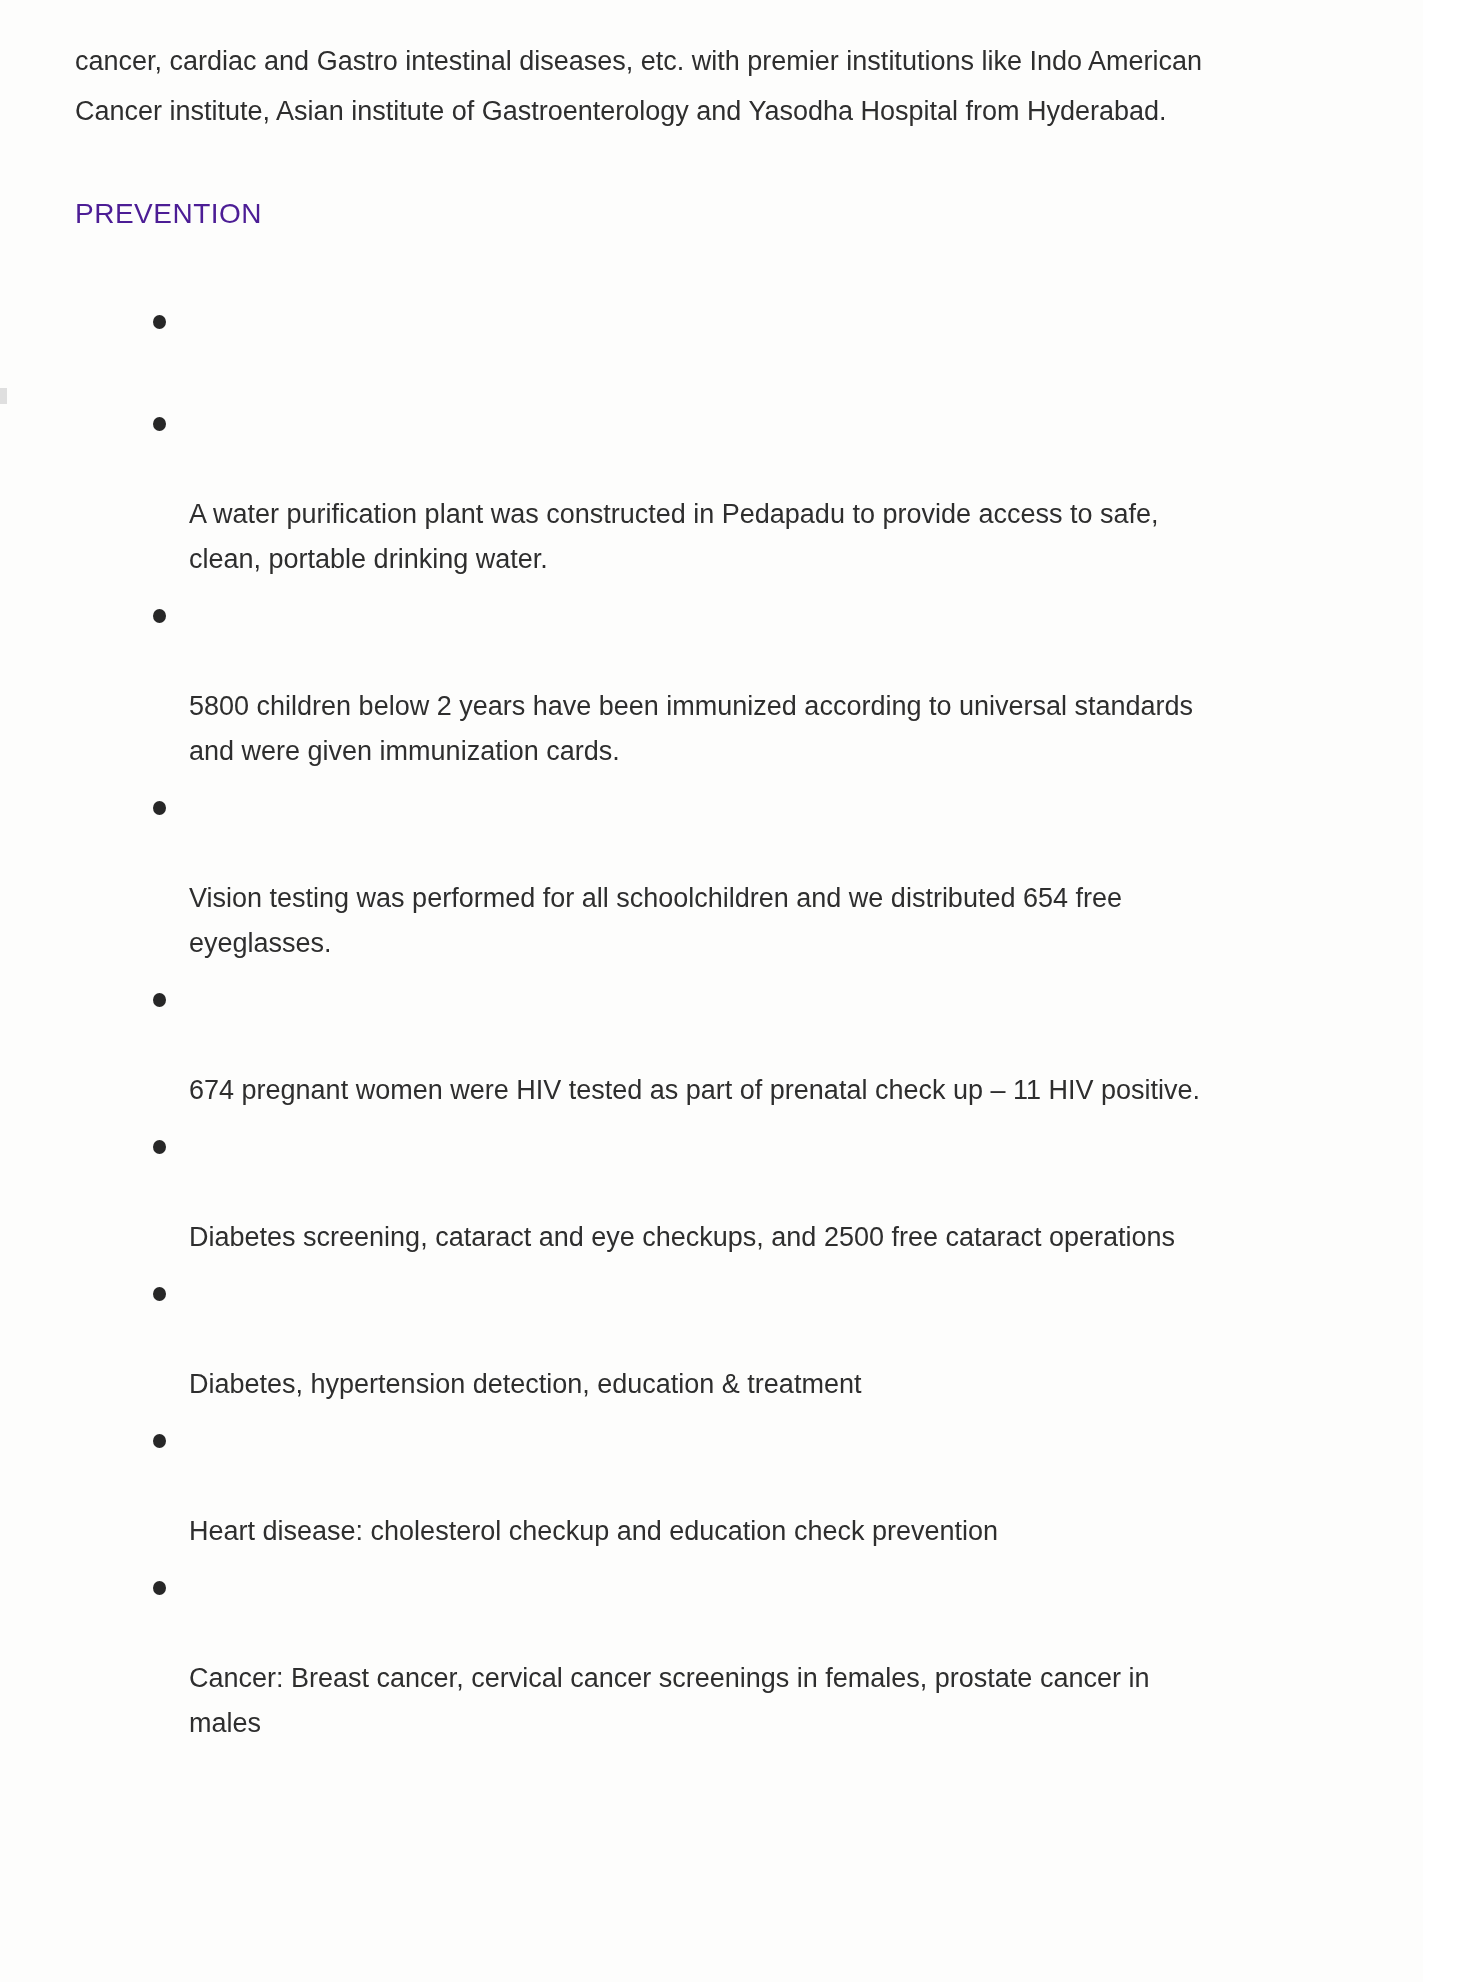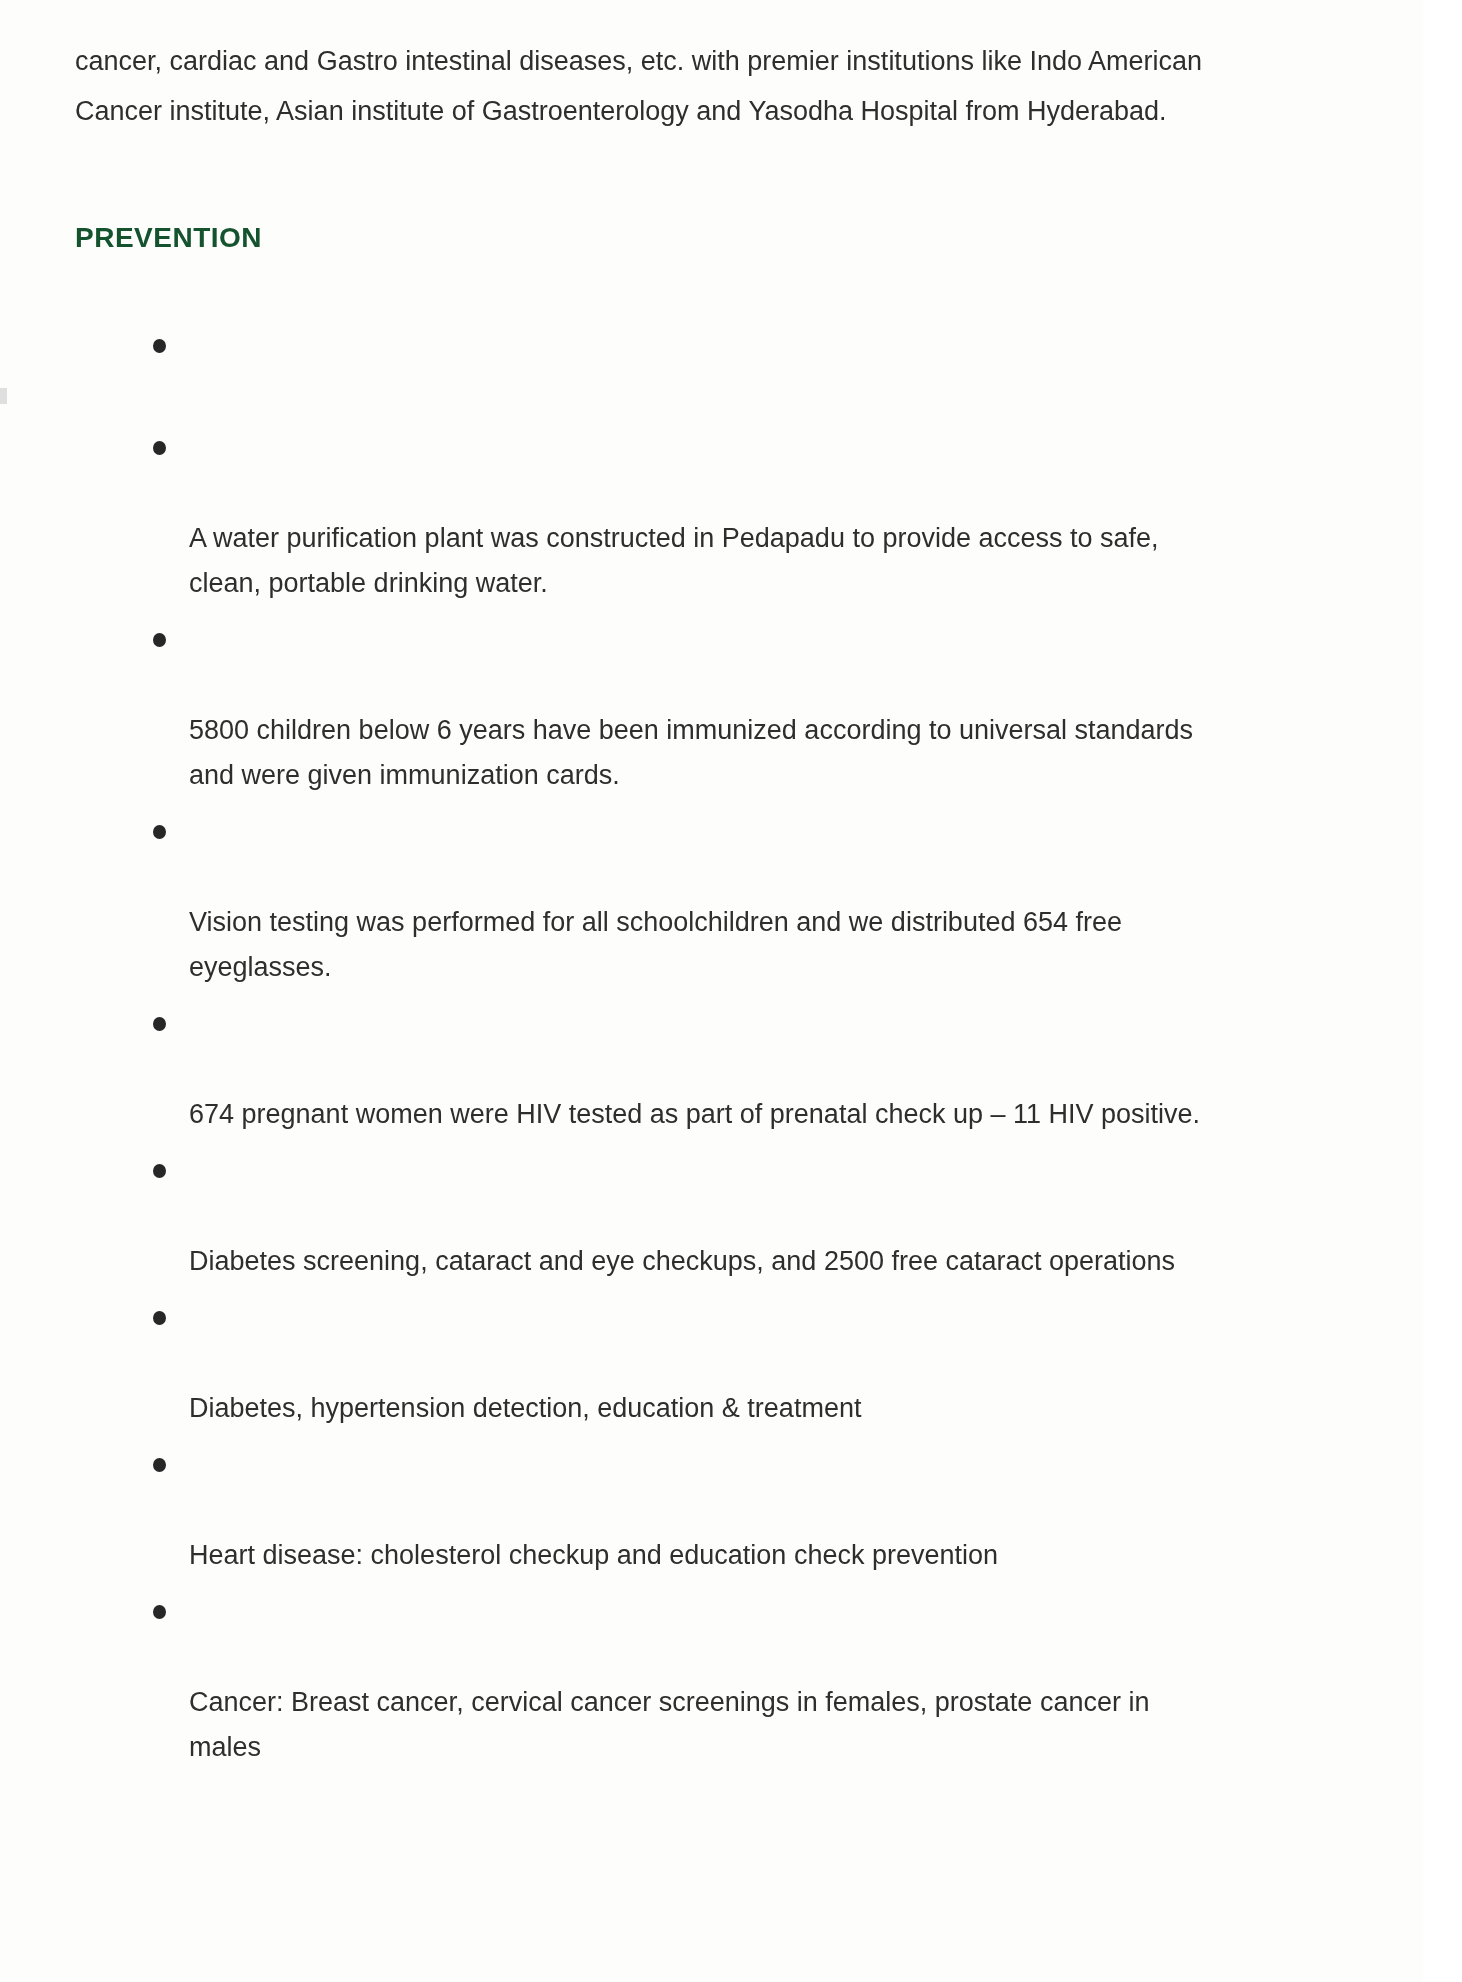--- a/index.html
+++ b/index.html
@@ -19,25 +19,25 @@
     -webkit-font-smoothing: antialiased;
   }
   .intro {
     margin: 6px 0 0 0;
     font-size: 27px;
     line-height: 50px;
     color: #2e2e2e;
     white-space: pre-line;
   }
   .heading {
-    margin: 86px 0 0 0;
+    margin: 62px 0 0 0;
     font-size: 28px;
-    font-weight: 700;
+    font-weight: 400;
     letter-spacing: 0.5px;
-    color: #14532d;
+    color: #4c1d95;
   }
   .bullets {
     margin: 70px 0 0 0;
     padding: 0 0 0 78px;
     list-style: none;
   }
   .bullets li {
     position: relative;
     padding-left: 36px;
     margin-bottom: 12px;
@@ -84,21 +84,21 @@
       </li>
 
       <li>
         <span class="dot"></span>
         <span>A water purification plant was constructed in Pedapadu to provide access to safe,
 clean, portable drinking water.</span>
       </li>
 
       <li>
         <span class="dot"></span>
-        <span>5800 children below 6 years have been immunized according to universal standards
+        <span>5800 children below 2 years have been immunized according to universal standards
 and were given immunization cards.</span>
       </li>
 
       <li>
         <span class="dot"></span>
         <span>Vision testing was performed for all schoolchildren and we distributed 654 free
 eyeglasses.</span>
       </li>
 
       <li>

